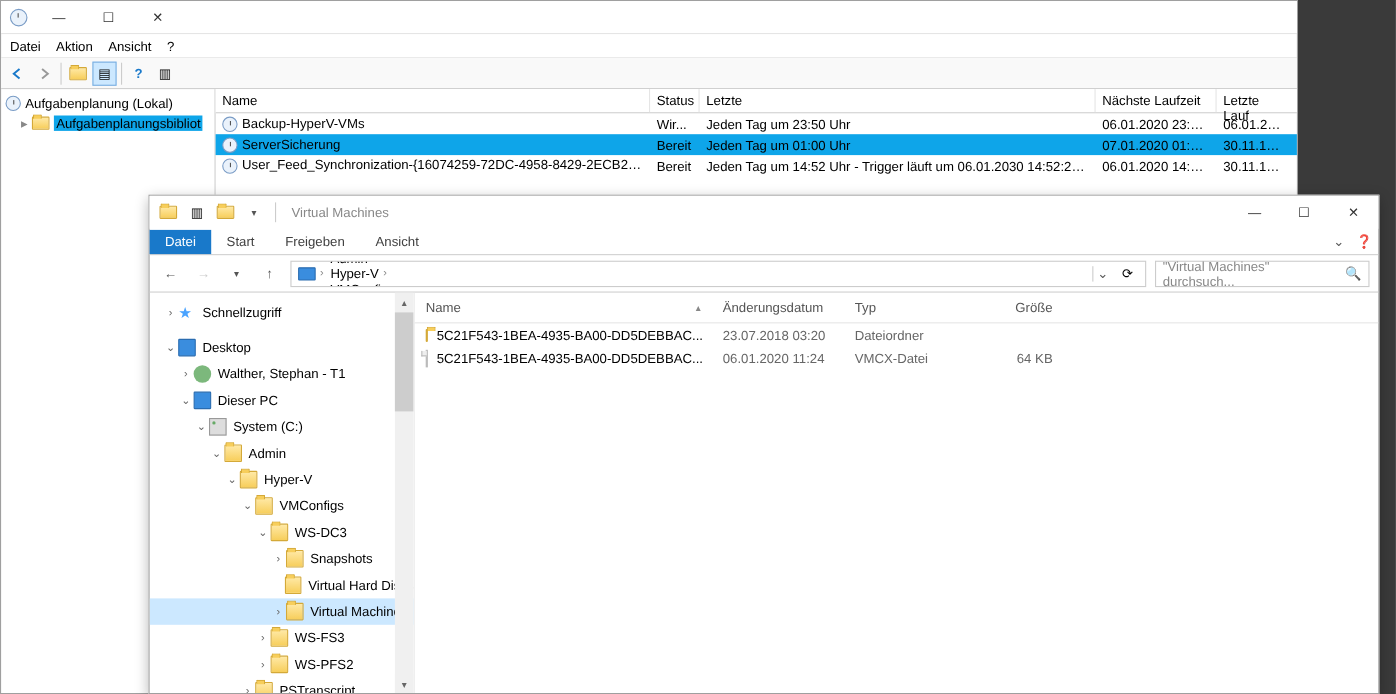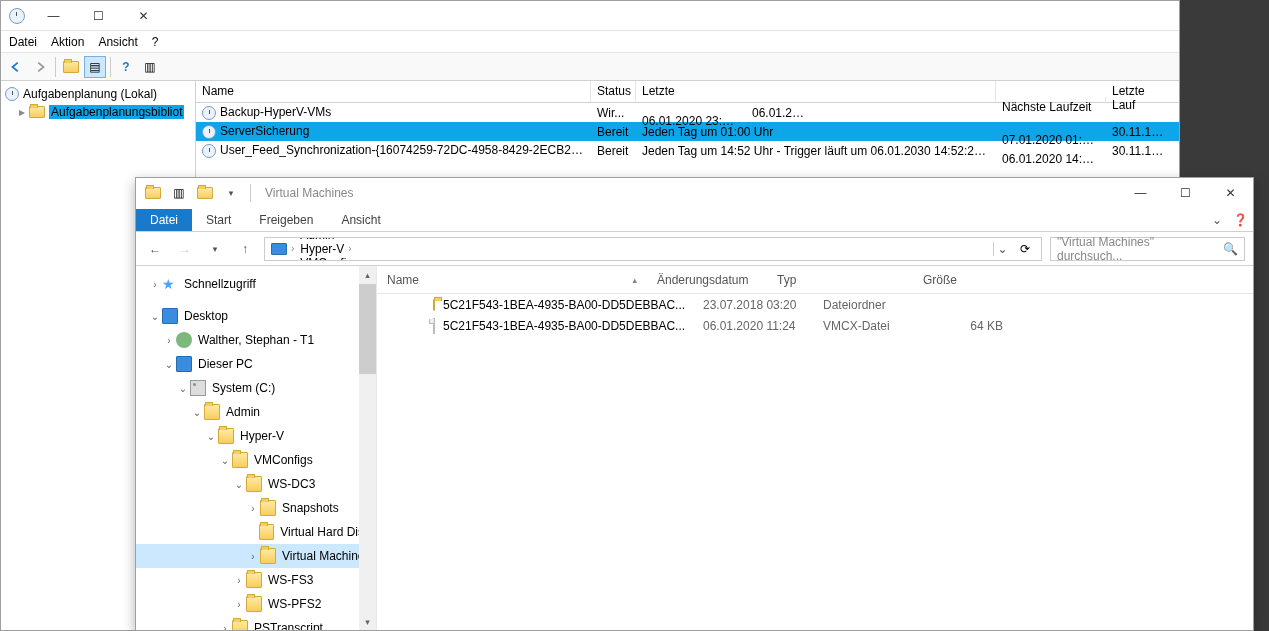--- a/index.html
+++ b/index.html
@@ -32,21 +32,21 @@
 .grid1 { flex: 1; }
 .grid1 .hdr { display: flex; height: 22px; border-bottom: 1px solid #d0d0d0; background: #fff; }
 .grid1 .hdr .hc { padding: 3px 6px; border-right: 1px solid #e5e5e5; color: #000; }
 .grid1 .row { display: flex; height: 19px; align-items: center; }
 .grid1 .row .cell { padding: 1px 6px; white-space: nowrap; overflow: hidden; text-overflow: ellipsis; }
 .grid1 .row:nth-child(2) { background: #0ea5e9; }
 
 .c-name { width: 395px; }
 .c-status { width: 45px; }
 .c-trigger { width: 360px; }
-.c-next { width: 110px; margin-top: 16px; }
+.c-next { width: 110px; }
 .c-last { width: 65px; }
 
 
 .exp-title { height: 30px; display: flex; align-items: center; background: #fff; }
 .exp-title .qat { display: flex; align-items: center; padding: 0 6px; gap: 4px; }
 .exp-title .qat .qi { width: 22px; height: 22px; display: flex; align-items: center; justify-content: center; }
 .exp-title .qsep { width: 1px; height: 18px; background: #ccc; margin: 0 4px; }
 .exp-title .et-title { flex: 1; color: #888; padding-left: 4px; }
 .exp-title .winctrls { display: flex; }
 .exp-title .winctrls .wc { width: 45px; height: 28px; display: flex; align-items: center; justify-content: center; color: #333; }
@@ -73,21 +73,21 @@
 .navpane .scrollarr { position: absolute; right: 0; width: 17px; height: 17px; background: #f0f0f0; display: flex; align-items: center; justify-content: center; color: #666; font-size: 9px; }
 
 .np-item { display: flex; align-items: center; height: 24px; white-space: nowrap; }
 .np-item .exp { width: 14px; text-align: center; color: #666; font-size: 10px; }
 .np-item .ico { width: 16px; height: 16px; margin-right: 6px; }
 .np-item.selected { background: #cce8ff; }
 
 .filepane { flex: 1; border-left: 1px solid #e8e8e8; }
 .fp-hdr { display: flex; height: 28px; align-items: center; border-bottom: 1px solid #e5e5e5; }
 .fp-hdr .fc { padding: 4px 10px; color: #555; }
-.fp-row { display: flex; height: 21px; align-items: center; margin-left: 46px; }
+.fp-row { display: flex; height: 21px; align-items: center; }
 .fp-row .cell { padding: 1px 10px; white-space: nowrap; overflow: hidden; }
 
 .fc-name { width: 270px; display: flex; align-items: center; gap: 8px; }
 .fc-date { width: 120px; color: #666; }
 .fc-type { width: 120px; color: #666; }
 .fc-size { width: 80px; color: #666; text-align: right; }
 
 .folder-icon-sm { width: 16px; height: 12px; background: linear-gradient(#ffe9a6,#f7ce5b); border: 1px solid #d4a938; border-radius: 1px; position: relative; display: inline-block; }
 .folder-icon-sm::before { content: ""; position: absolute; top: -3px; left: 0; width: 6px; height: 3px; background: #f7ce5b; border: 1px solid #d4a938; border-bottom: none; border-radius: 1px 1px 0 0; }
 .file-icon-sm { width: 13px; height: 16px; background: #fff; border: 1px solid #bbb; position: relative; display: inline-block; }
@@ -157,20 +157,21 @@
         <div class="hc c-name">Name</div>
         <div class="hc c-status">Status</div>
         <div class="hc c-trigger">Letzte</div>
         <div class="hc c-next">Nächste Laufzeit</div>
         <div class="hc c-last" style="border-right:none;">Letzte Lauf</div>
       </div>
       <div id="task-rows">
           <div class="row">
             <div class="cell c-name"><span class="clock-icon-sm" style="margin-right:4px;vertical-align:middle;"></span>Backup-HyperV-VMs</div>
             <div class="cell c-status">Wir...</div>
+            <div class="cell c-trigger">Jeden Tag um 23:50 Uhr</div>
             <div class="cell c-next">06.01.2020 23:50:00</div>
             <div class="cell c-last">06.01.2020</div>
           </div>
           <div class="row">
             <div class="cell c-name"><span class="clock-icon-sm" style="margin-right:4px;vertical-align:middle;"></span>ServerSicherung</div>
             <div class="cell c-status">Bereit</div>
             <div class="cell c-trigger">Jeden Tag um 01:00 Uhr</div>
             <div class="cell c-next">07.01.2020 01:00:00</div>
             <div class="cell c-last">30.11.1999</div>
           </div>

